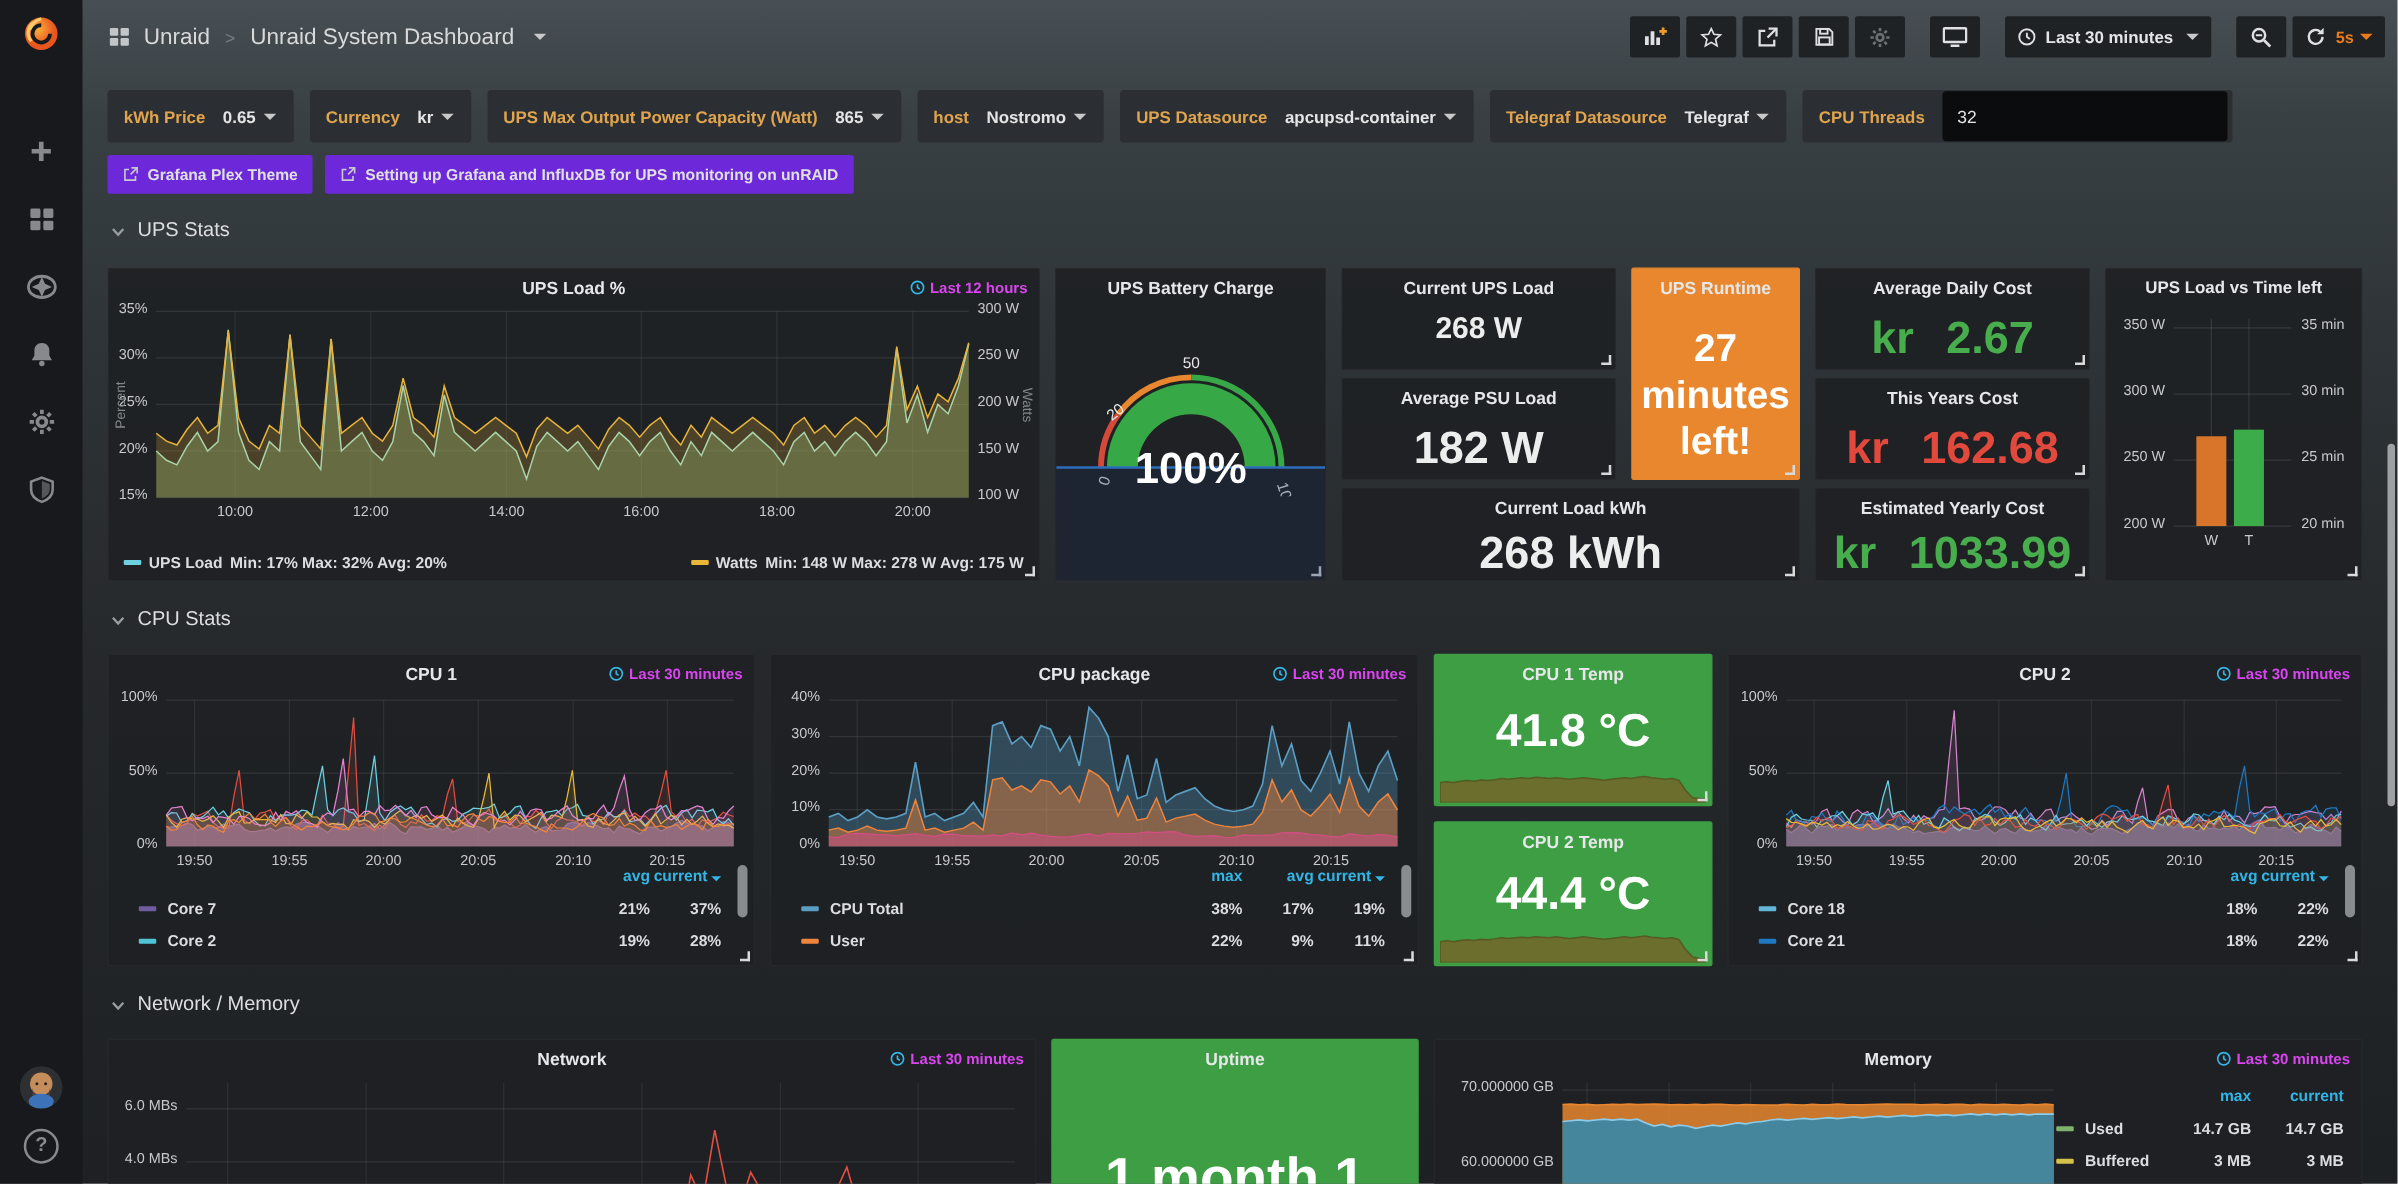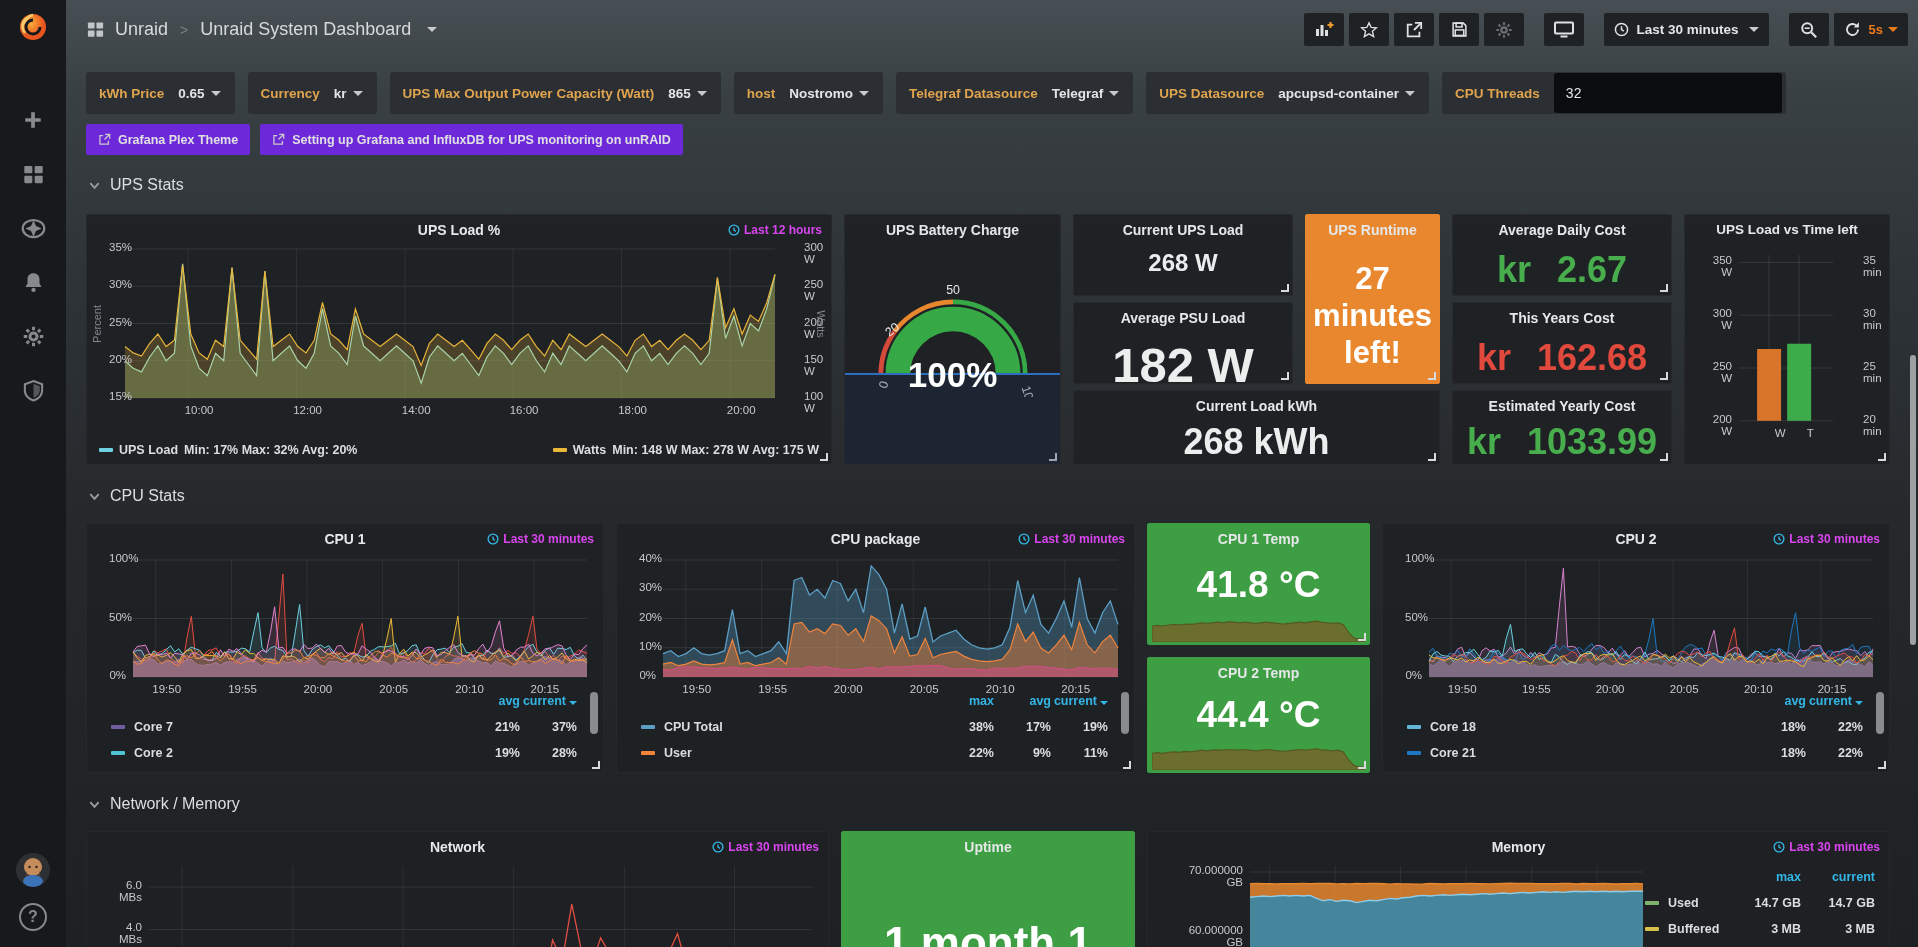--- a/index.html
+++ b/index.html
@@ -50,21 +50,21 @@
   
   .row-head { position:absolute; display:flex; align-items:center; gap:9px; font-size:16px; font-weight:500; color:#dcdee0; cursor:pointer; z-index:20; }
   .row-head svg { stroke:#9a9da0; }
   .panel { position:absolute; background:rgba(30,33,36,0.92); border:1px solid rgba(255,255,255,0.035); border-radius:2px; overflow:hidden; }
   .panel::after { content:""; position:absolute; right:3px; bottom:3px; width:6px; height:6px;
     border-right:2px solid #d7d9da; border-bottom:2px solid #d7d9da; }
   .ptitle { position:absolute; top:7px; left:0; right:0; text-align:center; font-size:14px; font-weight:700; color:#e6e7e8; z-index:5; cursor:pointer; }
   .trange { position:absolute; top:8px; right:9px; display:flex; align-items:center; gap:4px; color:#d946ef; font-size:12px; font-weight:700; z-index:6; cursor:pointer; }
   .trange svg { stroke:#33b5e5; fill:none; }
   .chart { position:absolute; inset:0; }
-  .tick { position:absolute; font-size:11.5px; color:#c7c9cb;padding-left:22px; }
+  .tick { position:absolute; font-size:11.5px; color:#c7c9cb; }
   .ylab { position:absolute; font-size:11px; color:#83878b; transform:translate(-50%,-50%) rotate(-90deg); white-space:nowrap; }
   .ylab.right { transform:translate(-50%,-50%) rotate(90deg); }
   
   .ups-legend { position:absolute; left:12px; right:12px; bottom:7px; display:flex; justify-content:space-between; font-size:12.5px; font-weight:700; color:#dcdde0; z-index:5; }
   .lg-item { display:flex; align-items:center; gap:6px; cursor:pointer; }
   .swatch { display:inline-block; width:14px; height:4px; border-radius:1px; }
   .glegend { position:absolute; font-size:12.5px; font-weight:700; color:#dcdde0; z-index:5; }
   .lrow { display:flex; align-items:center; height:26px; }
   .lname { flex:1; display:flex; align-items:center; gap:9px; cursor:pointer; }
   .lcol { width:57px; text-align:right; }
@@ -271,30 +271,30 @@
       </span>
   </div>
   <div class="pill">
     <span class="vlabel">host</span>
     <span class="vvalue">
         <span>Nostromo</span>
         <span class="caret"></span>
       </span>
   </div>
   <div class="pill">
+    <span class="vlabel">UPS Datasource</span>
+    <span class="vvalue">
+        <span>apcupsd-container</span>
+        <span class="caret"></span>
+      </span>
+  </div>
+  <div class="pill">
     <span class="vlabel">Telegraf Datasource</span>
     <span class="vvalue">
         <span>Telegraf</span>
-        <span class="caret"></span>
-      </span>
-  </div>
-  <div class="pill">
-    <span class="vlabel">UPS Datasource</span>
-    <span class="vvalue">
-        <span>apcupsd-container</span>
         <span class="caret"></span>
       </span>
   </div>
   <div class="pill">
     <span class="vlabel">CPU Threads</span>
     <input value="32" style="">
   </div>
 </div>
 
 <div class="links-row">
@@ -391,21 +391,21 @@
   </svg>
   <div class="gauge-value">100%</div>
 </section>
 
 <section class="panel" style="left:1073px;top:214px;width:220px;height:82px">
   <h2 class="ptitle">Current UPS Load</h2>
   <div class="stat-value" style="top:34px;font-size:24px">268 W</div>
 </section>
 <section class="panel" style="left:1073px;top:302px;width:220px;height:82px">
   <h2 class="ptitle">Average PSU Load</h2>
-  <div class="stat-value" style="top:34px;font-size:49px">182 W</div>
+  <div class="stat-value" style="top:34px;font-size:36px">182 W</div>
 </section>
 <section class="panel orange" style="left:1305px;top:214px;width:135px;height:170px">
   <h2 class="ptitle">UPS Runtime</h2>
   <div style="position:absolute;top:45px;left:0;right:0">
     <div class="rt-line">27</div>
     <div class="rt-line">minutes</div>
     <div class="rt-line">left!</div>
   </div>
 </section>
 <section class="panel" style="left:1073px;top:390px;width:367px;height:75px">

